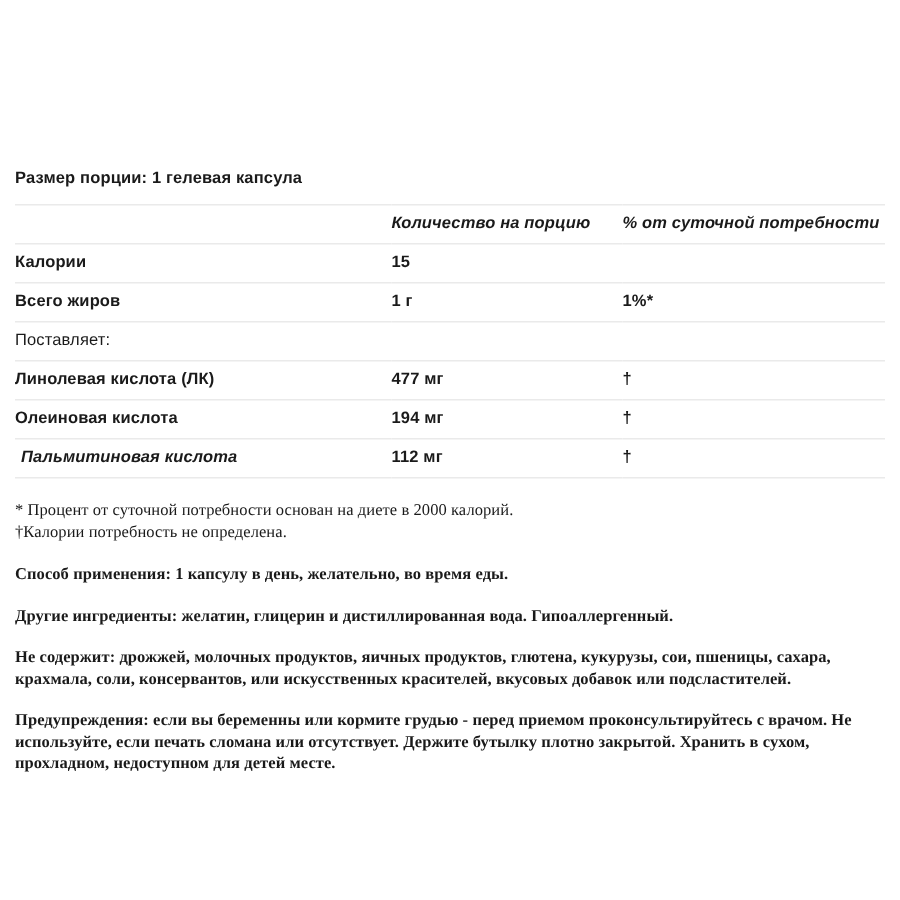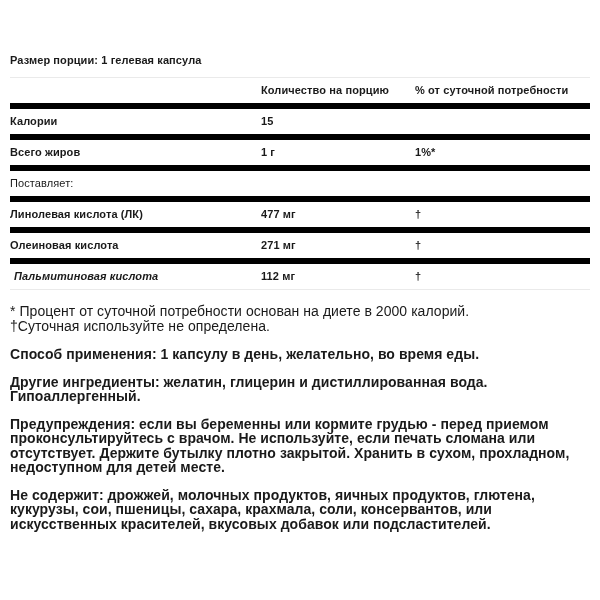--- a/index.html
+++ b/index.html
@@ -14,21 +14,21 @@
     font-family: "Liberation Sans", sans-serif;
     color: #1a1a1a;
     overflow: hidden;
   }
 
   .page {
     position: relative;
     width: 600px;
     height: 600px;
     box-sizing: border-box;
-    padding: 53px 10px 0 10px;
+    padding: 112px 10px 0 10px;
   }
 
   .serving-size {
     font-size: 11px;
     font-weight: bold;
     line-height: 14px;
     color: #1a1a1a;
     margin: 0 0 10px 0;
     letter-spacing: 0.1px;
   }
@@ -39,39 +39,40 @@
     table-layout: fixed;
     font-size: 11px;
     margin: 0;
   }
 
   table.facts col.c-name  { width: 251px; }
   table.facts col.c-amt   { width: 154px; }
   table.facts col.c-dv    { width: 175px; }
 
   table.facts tr {
-    border-top: 6px solid #000000;
+    border-top: 1px solid #000000;
     border-bottom: 1px solid #eaeaea;
   }
 
   table.facts th,
   table.facts td {
     text-align: left;
     vertical-align: middle;
     padding: 6px 0 6px 0;
     height: 12px;
     font-weight: bold;
     font-size: 11px;
     line-height: 13px;
     letter-spacing: 0.1px;
     color: #1a1a1a;
   }
 
   table.facts thead th {
     font-weight: bold;
+    font-style: italic;
   }
 
   table.facts thead tr {
     border-top: 1px solid #eaeaea;
   }
 
   table.facts td.name {
     padding-right: 6px;
   }
 
@@ -80,24 +81,25 @@
     font-style: italic;
   }
 
   table.facts td.sub-header {
     font-weight: normal;
     margin-top: 12px;
   }
 
   .notes {
     margin-top: 14px;
-    font-size: 14px;
+    font-size: 11px;
     line-height: 14.5px;
     letter-spacing: 0.05px;
     color: #1a1a1a;
+    font-family: Liberation Serif, serif;
   }
 
   .notes .line {
     font-weight: normal;
     margin: 0;
   }
 
   .notes .para {
     margin: 13px 0 0 0;
     font-weight: bold;
@@ -154,41 +156,41 @@
 
       <tr>
         <td class="name">Линолевая кислота (ЛК)</td>
         <td>477 мг</td>
         <td>†</td>
       </tr>
 
 
       <tr>
         <td class="name">Олеиновая кислота</td>
-        <td>271 мг</td>
+        <td>194 мг</td>
         <td>†</td>
       </tr>
 
       <tr>
         <td class="name indent"> Пальмитиновая кислота</td>
         <td>112 мг</td>
         <td>†</td>
       </tr>
 
     </tbody>
   </table>
 
   <div class="notes">
     <div class="footnote-block">
       <p class="line">* Процент от суточной потребности основан на диете в 2000 калорий.</p>
-      <p class="line">†Суточная используйте не определена.</p>
+      <p class="line">†Калории потребность не определена.</p>
     </div>
 
     <p class="para first-para">Способ применения: 1 капсулу в день, желательно, во время еды.</p>
 
     <p class="para">Другие ингредиенты: желатин, глицерин и дистиллированная вода. Гипоаллергенный.</p>
 
+    <p class="para">Не содержит: дрожжей, молочных продуктов, яичных продуктов, глютена, кукурузы, сои, пшеницы, сахара, крахмала, соли, консервантов, или искусственных красителей, вкусовых добавок или подсластителей.</p>
+
     <p class="para">Предупреждения: если вы беременны или кормите грудью - перед приемом проконсультируйтесь с врачом. Не используйте, если печать сломана или отсутствует. Держите бутылку плотно закрытой. Хранить в сухом, прохладном, недоступном для детей месте.</p>
-
-    <p class="para">Не содержит: дрожжей, молочных продуктов, яичных продуктов, глютена, кукурузы, сои, пшеницы, сахара, крахмала, соли, консервантов, или искусственных красителей, вкусовых добавок или подсластителей.</p>
   </div>
 
 </div>
 
 </body></html>

